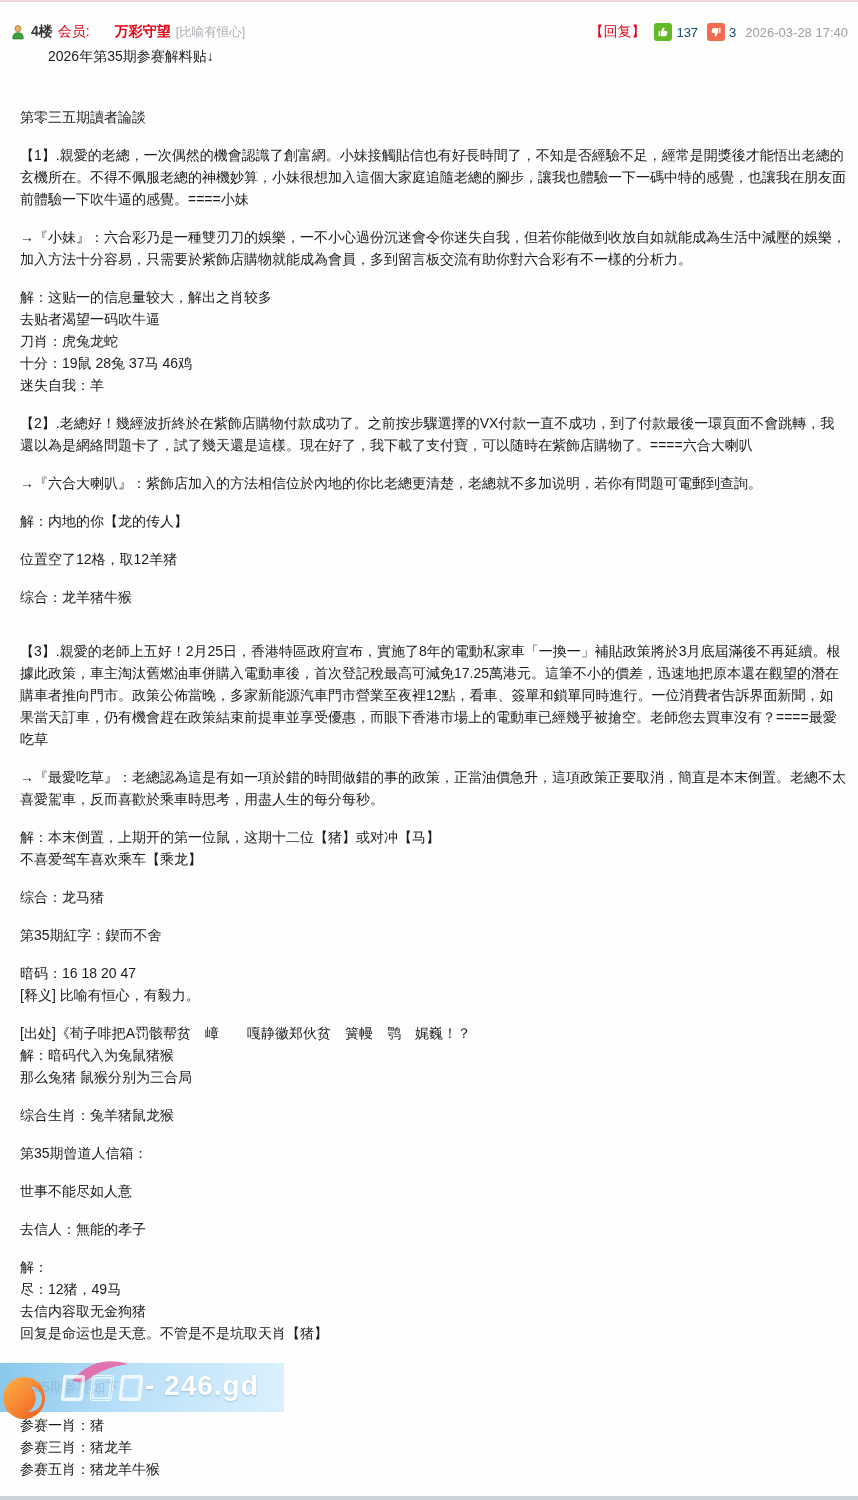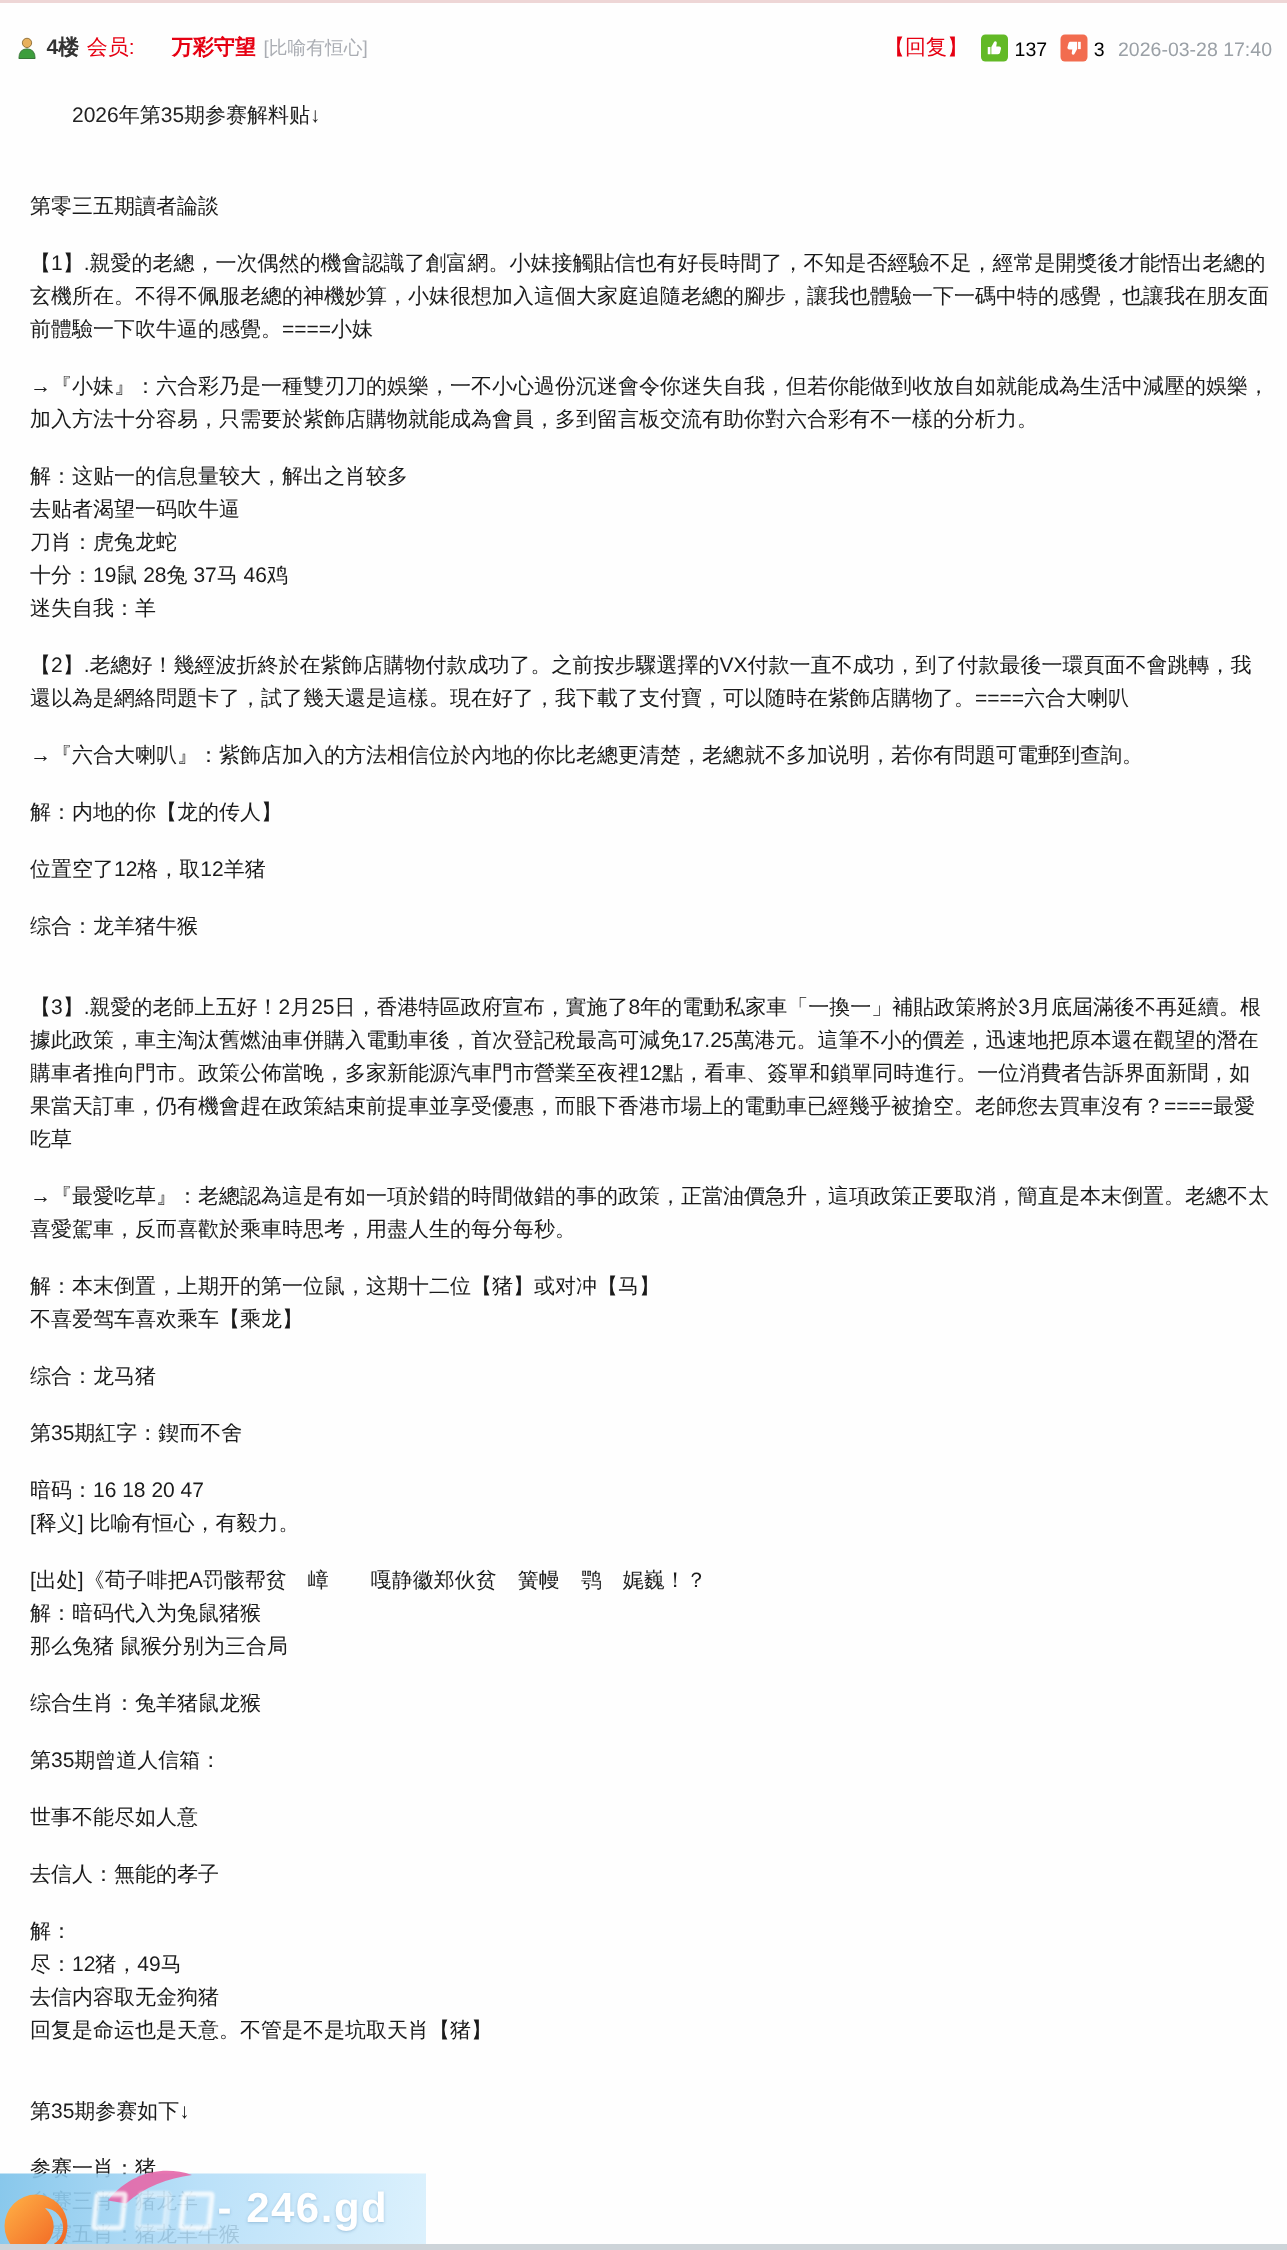--- a/index.html
+++ b/index.html
@@ -21,31 +21,31 @@
   .location { color:#aaadb3; font-size:12.5px; }
   .header-right { display:flex; align-items:center; gap:9px; }
   .reply-btn { color:#e60012; cursor:pointer; }
   .vote { display:flex; align-items:center; gap:4px; cursor:pointer; }
   .vote .pill {
     width:18px; height:18px; border-radius:3px; display:inline-flex;
     align-items:center; justify-content:center;
   }
   .pill.up { background:#62b926; }
   .pill.down { background:#f26c4f; }
-  .vote .count { color:#000000; font-size:13px; }
+  .vote .count { color:#0c4a6e; font-size:13px; }
   .timestamp { color:#9aa0a6; font-size:13px; }
-  .subtitle { padding:7px 0 0 48px; font-size:14px; color:#222;margin-top:20px; }
+  .subtitle { padding:7px 0 0 48px; font-size:14px; color:#222; }
   .post-body { padding:40px 12px 0 20px; font-size:14px; }
   .line { min-height:22px; line-height:22px; word-break:break-all; }
   .line.blank { height:16px; min-height:16px; }
   .avatar { width:16px; height:16px; display:inline-block; }
 
   
   .wm-band {
-    position:absolute; left:0; top:1447px; width:284px; height:49px;
+    position:absolute; left:0; top:1361px; width:284px; height:49px;
     background:linear-gradient(100deg, rgba(126,195,234,.92) 0%, rgba(176,220,248,.88) 45%, rgba(214,239,253,.85) 100%);
     overflow:visible;
   }
   .wm-logo { position:absolute; left:2px; top:12px; }
   .wm-swoosh { position:absolute; left:70px; top:-6px; }
   .wm-glyphs { position:absolute; left:62px; top:12px; display:flex; gap:7px; opacity:.8; filter:blur(.7px); }
   .wm-glyphs i {
     display:block; width:22px; height:26px; border:3px solid #fff;
     border-radius:3px; transform:skew(-6deg);
     box-shadow:inset 0 0 0 1px rgba(255,255,255,.5);

